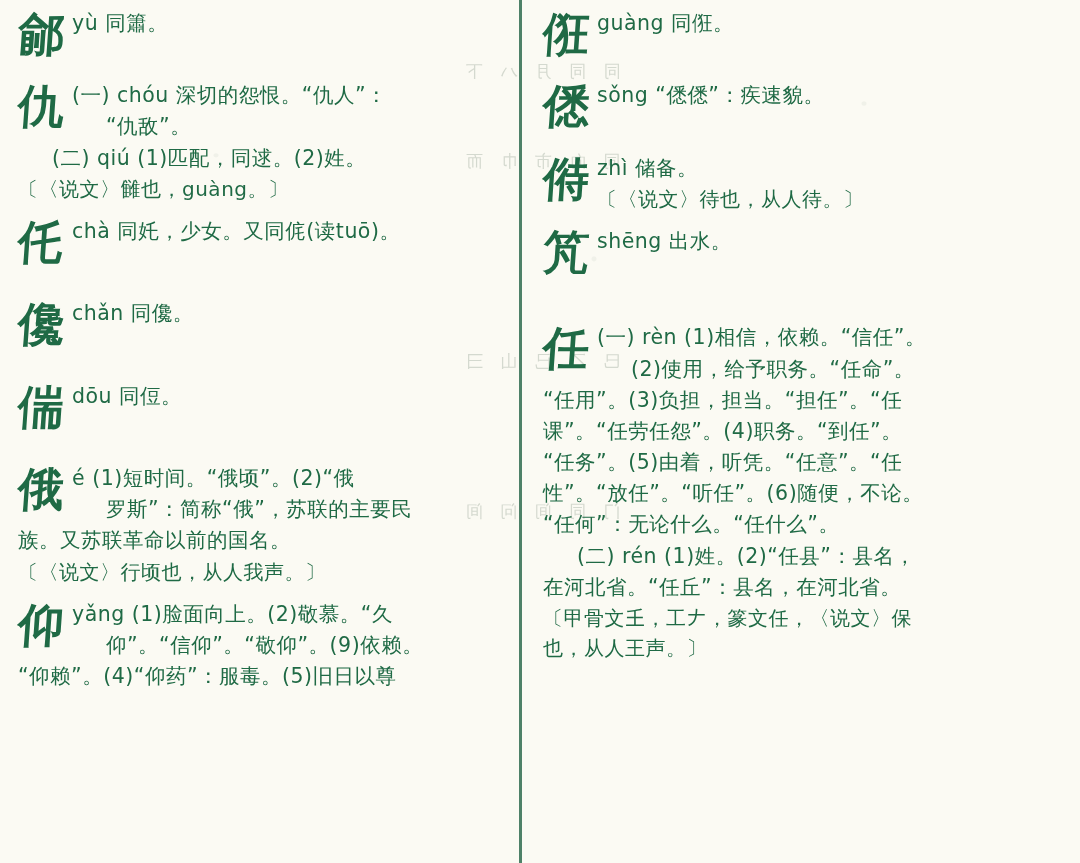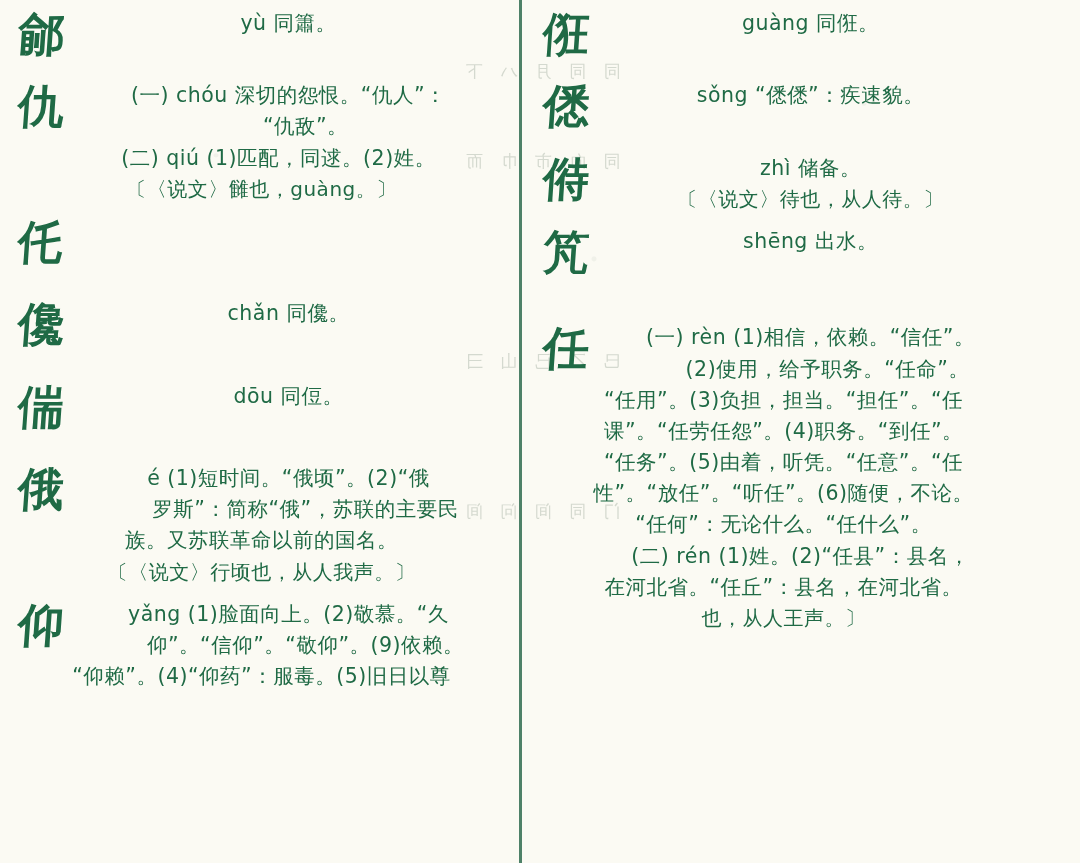--- a/index.html
+++ b/index.html
@@ -87,21 +87,20 @@
     font-weight: 600;
     transform: skewX(-4deg);
   }
 
   .body {
     font-family: "DejaVu Sans", sans-serif;
     font-size: 20.5px;
     line-height: 1.52;
     color: #1f6a45;
     letter-spacing: 0.5px;
-    text-align: center;
   }
   .indent {
     text-indent: 34px;
   }
   .clear {
     clear: both;
   }
   .gap-s { height: 6px; }
   .gap-m { height: 16px; }
   .gap-l { height: 26px; }
@@ -140,20 +139,21 @@
       <div class="body indent">“仇敌”。</div>
       <div class="clear"></div>
       <div class="body indent">(二) qiú (1)匹配，同逑。(2)姓。</div>
       <div class="body src">〔〈说文〉雠也，guàng。〕</div>
     </div>
 
     <div class="gap-s"></div>
 
     <div class="entry">
       <span class="hw">仛</span>
+      <div class="body">chà 同奼，少女。又同侂(读tuō)。</div>
       <div class="clear"></div>
     </div>
 
     <div class="gap-l"></div>
 
     <div class="entry">
       <span class="hw">儳</span>
       <div class="body">chǎn 同儳。</div>
       <div class="clear"></div>
     </div>
@@ -229,18 +229,19 @@
       <div class="body">(一) rèn (1)相信，依赖。“信任”。</div>
       <div class="body indent">(2)使用，给予职务。“任命”。</div>
       <div class="clear"></div>
       <div class="body">“任用”。(3)负担，担当。“担任”。“任</div>
       <div class="body">课”。“任劳任怨”。(4)职务。“到任”。</div>
       <div class="body">“任务”。(5)由着，听凭。“任意”。“任</div>
       <div class="body">性”。“放任”。“听任”。(6)随便，不论。</div>
       <div class="body">“任何”：无论什么。“任什么”。</div>
       <div class="body indent">(二) rén (1)姓。(2)“任县”：县名，</div>
       <div class="body">在河北省。“任丘”：县名，在河北省。</div>
+      <div class="body src">〔甲骨文𡈼，工𠂇，篆文任，〈说文〉保</div>
       <div class="body src">也，从人王声。〕</div>
     </div>
 
   </div>
 
 </div>
 
 </body></html>

